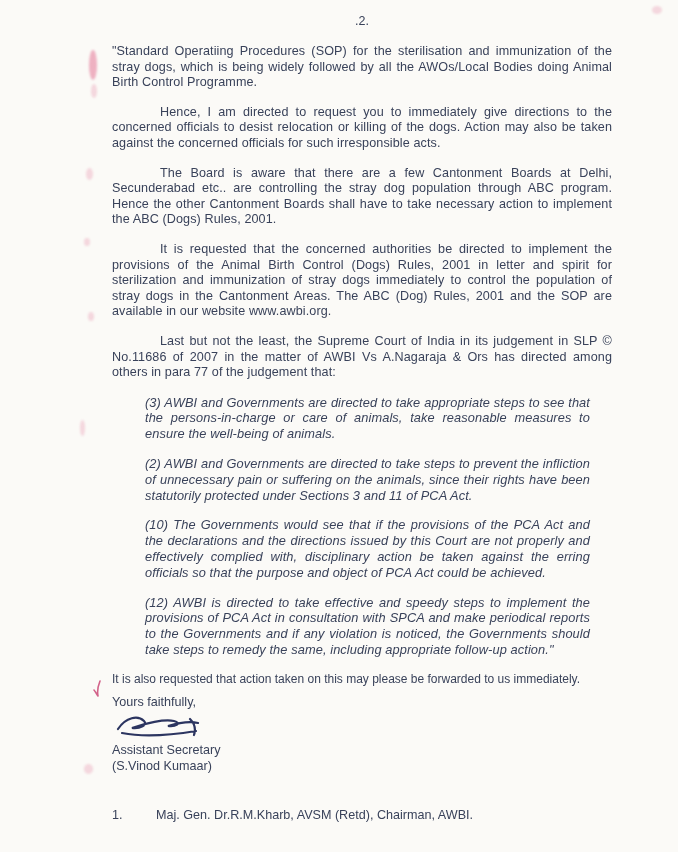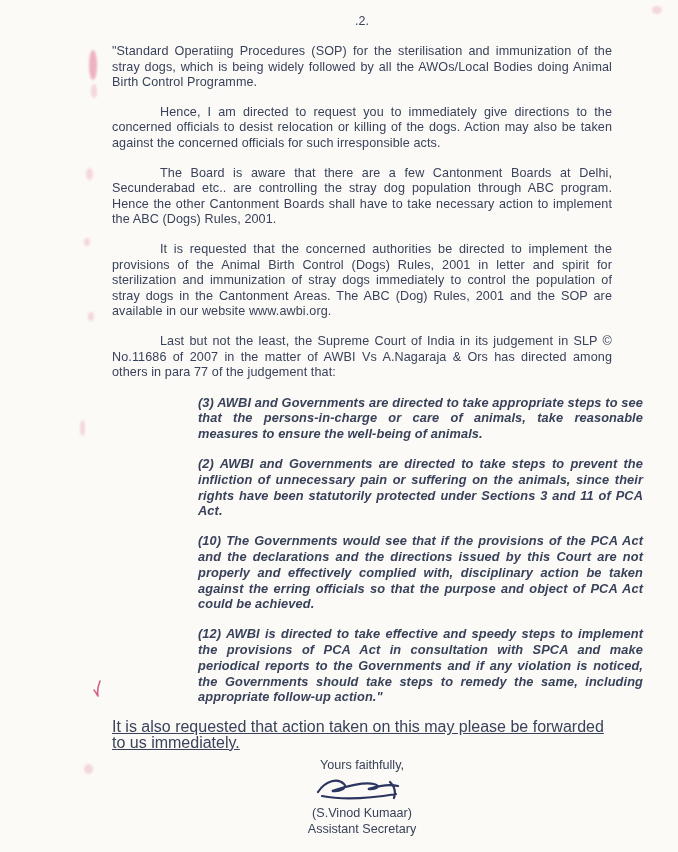--- a/index.html
+++ b/index.html
@@ -38,34 +38,32 @@
   p.indent {
     text-indent: 48px;
   }
   .link {
   }
   .quote {
     font-style: italic;
     font-size: 12.8px;
     line-height: 15.8px;
     text-align: justify;
-    margin: 0 0 14px 86px;
+    margin: 0 0 14px 33px;
     width: 445px;
     box-sizing: border-box;
     letter-spacing: 0.1px;
-    font-weight: bold;
   }
   .final-line {
-    font-size: 16px;
+    font-size: 12px;
     line-height: 15.6px;
     margin: 2px 0 0 0;
-    text-decoration: underline;
   }
   .closing {
-    text-align: center;
+    text-align: left;
     font-size: 12.6px;
     line-height: 15.5px;
     margin-top: 8px;
   }
   .signature-wrap {
     display: block;
     margin: 2px 8px 0 0;
   }
   .copy-block {
     margin-top: 34px;
@@ -138,22 +136,22 @@
 
     <p class="final-line">It is also requested that action taken on this may please be forwarded to us immediately.</p>
 
     <div class="closing">
       <div>Yours faithfully,</div>
       <span class="signature-wrap">
         <svg width="92" height="26" viewBox="0 0 92 26">
           <path d="M6,16 C14,4 26,2 32,8 C36,12 28,16 20,15 C34,10 52,6 62,8 C70,10 64,14 56,13 C66,10 78,8 86,10 M10,20 C30,24 60,22 84,18 M78,6 C82,10 84,16 82,22" stroke="#2c3560" stroke-width="2.2" fill="none" stroke-linecap="round"></path>
         </svg>
       </span>
+      <div>Assistant Secretary</div>
       <div>(S.Vinod Kumaar)</div>
-      <div>Assistant Secretary</div>
     </div>
 
     <div class="copy-block">
       <div class="copy-item">
         <span class="copy-num">1.</span>
         <span>Maj. Gen. Dr.R.M.Kharb, AVSM (Retd), Chairman, AWBI.</span>
       </div>
 
     </div>
 

